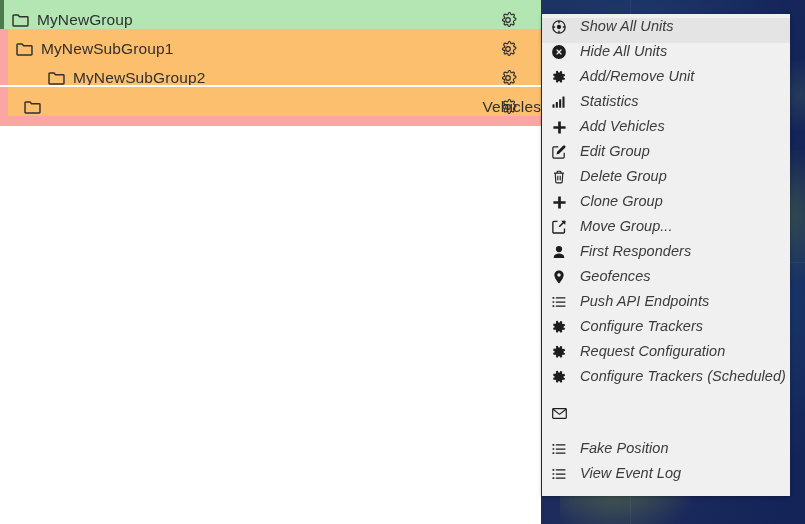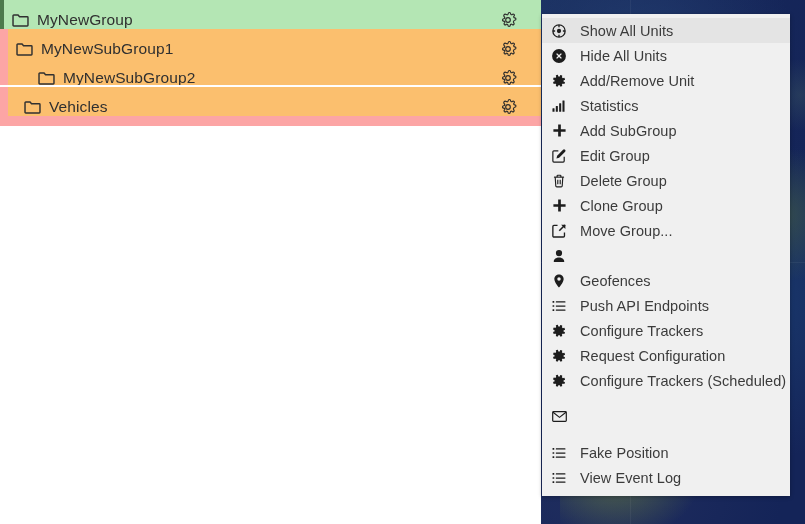--- a/index.html
+++ b/index.html
@@ -142,26 +142,27 @@
     left: 542px;
     top: 14px;
     width: 248px;
     background: #f0f0f0;
     box-shadow: 0 1px 4px rgba(0,0,0,0.30);
     padding: 4px 0 6px 0;
     box-sizing: border-box;
   }
   .menu-item {
     display: flex;
-    align-items: center;
+    align-items: flex-start;
     height: 25px;
     padding: 0 8px 0 6px;
     box-sizing: border-box;
     cursor: pointer;
     white-space: nowrap;
+    font-style: italic;
   }
   .menu-item.is-hover {
     background: #e4e4e4;
   }
   .menu-icon {
     flex: 0 0 auto;
     width: 22px;
     height: 18px;
     display: flex;
     align-items: center;
@@ -221,38 +222,38 @@
           <span class="row-gear">
             <svg class="row-gear" viewBox="0 0 24 24" fill="none" stroke="#2b2b2b" stroke-width="1.5">
               <circle cx="12" cy="12" r="3.1"></circle>
               <path d="M19.3 14.2a1.3 1.3 0 0 0 .26 1.43l.05.05a1.6 1.6 0 1 1-2.26 2.26l-.05-.05a1.3 1.3 0 0 0-1.43-.26 1.3 1.3 0 0 0-.79 1.19v.13a1.6 1.6 0 1 1-3.2 0v-.07a1.3 1.3 0 0 0-.85-1.19 1.3 1.3 0 0 0-1.43.26l-.05.05a1.6 1.6 0 1 1-2.26-2.26l.05-.05a1.3 1.3 0 0 0 .26-1.43 1.3 1.3 0 0 0-1.19-.79h-.13a1.6 1.6 0 1 1 0-3.2h.07a1.3 1.3 0 0 0 1.19-.85 1.3 1.3 0 0 0-.26-1.43l-.05-.05A1.6 1.6 0 1 1 9.5 4.67l.5.05a1.3 1.3 0 0 0 1.43.26h.06a1.3 1.3 0 0 0 .79-1.19v-.13a1.6 1.6 0 1 1 3.2 0v.07a1.3 1.3 0 0 0 .79 1.19 1.3 1.3 0 0 0 1.43-.26l.05-.05a1.6 1.6 0 1 1 2.26 2.26l-.05.05a1.3 1.3 0 0 0-.26 1.43v.06a1.3 1.3 0 0 0 1.19.79h.13a1.6 1.6 0 1 1 0 3.2h-.07a1.3 1.3 0 0 0-1.19.79z"></path>
             </svg>
           </span>
         </div>
       </div>
       <div class="tree-row level-2" style="top: 58px;">
         <div class="row-fill" style="left: 8px; width: 533px;"></div>
-        <div class="row-content" style="padding-left: 38px;">
+        <div class="row-content" style="padding-left: 48px;">
           <span style="display: flex;">
             <svg class="folder-icon" viewBox="0 0 20 16" fill="none" stroke="#303030" stroke-width="1.7">
               <path d="M1.2 14.2V3.0c0-0.5 0.4-0.9 0.9-0.9h5.0l1.8 2.1h9.0c0.5 0 0.9 0.4 0.9 0.9v9.1c0 0.5-0.4 0.9-0.9 0.9H2.1c-0.5 0-0.9-0.4-0.9-0.9z"></path>
             </svg>
           </span>
           <span class="row-label">MyNewSubGroup2</span>
           <span class="row-gear">
             <svg class="row-gear" viewBox="0 0 24 24" fill="none" stroke="#2b2b2b" stroke-width="1.5">
               <circle cx="12" cy="12" r="3.1"></circle>
               <path d="M19.3 14.2a1.3 1.3 0 0 0 .26 1.43l.05.05a1.6 1.6 0 1 1-2.26 2.26l-.05-.05a1.3 1.3 0 0 0-1.43-.26 1.3 1.3 0 0 0-.79 1.19v.13a1.6 1.6 0 1 1-3.2 0v-.07a1.3 1.3 0 0 0-.85-1.19 1.3 1.3 0 0 0-1.43.26l-.05.05a1.6 1.6 0 1 1-2.26-2.26l.05-.05a1.3 1.3 0 0 0 .26-1.43 1.3 1.3 0 0 0-1.19-.79h-.13a1.6 1.6 0 1 1 0-3.2h.07a1.3 1.3 0 0 0 1.19-.85 1.3 1.3 0 0 0-.26-1.43l-.05-.05A1.6 1.6 0 1 1 9.5 4.67l.5.05a1.3 1.3 0 0 0 1.43.26h.06a1.3 1.3 0 0 0 .79-1.19v-.13a1.6 1.6 0 1 1 3.2 0v.07a1.3 1.3 0 0 0 .79 1.19 1.3 1.3 0 0 0 1.43-.26l.05-.05a1.6 1.6 0 1 1 2.26 2.26l-.05.05a1.3 1.3 0 0 0-.26 1.43v.06a1.3 1.3 0 0 0 1.19.79h.13a1.6 1.6 0 1 1 0 3.2h-.07a1.3 1.3 0 0 0-1.19.79z"></path>
             </svg>
           </span>
         </div>
       </div>
       <div class="tree-row level-1" style="top: 87px;">
         <div class="row-fill" style="left: 8px; width: 533px;"></div>
-        <div class="row-content" style="padding-left: 24px;">
+        <div class="row-content" style="padding-left: 24px; justify-content: space-between;">
           <span style="display: flex;">
             <svg class="folder-icon" viewBox="0 0 20 16" fill="none" stroke="#303030" stroke-width="1.7">
               <path d="M1.2 14.2V3.0c0-0.5 0.4-0.9 0.9-0.9h5.0l1.8 2.1h9.0c0.5 0 0.9 0.4 0.9 0.9v9.1c0 0.5-0.4 0.9-0.9 0.9H2.1c-0.5 0-0.9-0.4-0.9-0.9z"></path>
             </svg>
           </span>
           <span class="row-label">Vehicles</span>
           <span class="row-gear">
             <svg class="row-gear" viewBox="0 0 24 24" fill="none" stroke="#2b2b2b" stroke-width="1.5">
               <circle cx="12" cy="12" r="3.1"></circle>
               <path d="M19.3 14.2a1.3 1.3 0 0 0 .26 1.43l.05.05a1.6 1.6 0 1 1-2.26 2.26l-.05-.05a1.3 1.3 0 0 0-1.43-.26 1.3 1.3 0 0 0-.79 1.19v.13a1.6 1.6 0 1 1-3.2 0v-.07a1.3 1.3 0 0 0-.85-1.19 1.3 1.3 0 0 0-1.43.26l-.05.05a1.6 1.6 0 1 1-2.26-2.26l.05-.05a1.3 1.3 0 0 0 .26-1.43 1.3 1.3 0 0 0-1.19-.79h-.13a1.6 1.6 0 1 1 0-3.2h.07a1.3 1.3 0 0 0 1.19-.85 1.3 1.3 0 0 0-.26-1.43l-.05-.05A1.6 1.6 0 1 1 9.5 4.67l.5.05a1.3 1.3 0 0 0 1.43.26h.06a1.3 1.3 0 0 0 .79-1.19v-.13a1.6 1.6 0 1 1 3.2 0v.07a1.3 1.3 0 0 0 .79 1.19 1.3 1.3 0 0 0 1.43-.26l.05-.05a1.6 1.6 0 1 1 2.26 2.26l-.05.05a1.3 1.3 0 0 0-.26 1.43v.06a1.3 1.3 0 0 0 1.19.79h.13a1.6 1.6 0 1 1 0 3.2h-.07a1.3 1.3 0 0 0-1.19.79z"></path>
@@ -300,21 +301,21 @@
           </svg>
         </span>
         <span class="menu-label">Statistics</span>
       </div>
       <div class="menu-item">
         <span class="menu-icon">
           <svg viewBox="0 0 24 24" width="17" height="17" fill="currentColor">
             <path d="M10.1 3.4h3.8v6.7h6.7v3.8h-6.7v6.7h-3.8v-6.7H3.4v-3.8h6.7z"></path>
           </svg>
         </span>
-        <span class="menu-label">Add SubGroup</span>
+        <span class="menu-label">Add Vehicles</span>
       </div>
       <div class="menu-item">
         <span class="menu-icon">
           <svg viewBox="0 0 24 24" width="16" height="16" fill="none" stroke="currentColor" stroke-width="1.8">
             <path d="M11 4.2H4.4A1.6 1.6 0 0 0 2.8 5.8v13.8a1.6 1.6 0 0 0 1.6 1.6h13.8a1.6 1.6 0 0 0 1.6-1.6V13"></path>
             <path d="M18.1 2.6a2.2 2.2 0 0 1 3.1 3.1l-9 9-4 1 1-4z" fill="currentColor" stroke="none"></path>
           </svg>
         </span>
         <span class="menu-label">Edit Group</span>
       </div>
@@ -347,20 +348,21 @@
         </span>
         <span class="menu-label">Move Group...</span>
       </div>
       <div class="menu-item">
         <span class="menu-icon">
           <svg viewBox="0 0 24 24" width="16" height="16" fill="currentColor">
             <path d="M12 12.3a4.7 4.7 0 1 0 0-9.4 4.7 4.7 0 0 0 0 9.4z"></path>
             <path d="M12 14.1c-4.3 0-7.8 2.5-7.8 5.6v1.4h15.6v-1.4c0-3.1-3.5-5.6-7.8-5.6z"></path>
           </svg>
         </span>
+        <span class="menu-label">First Responders</span>
       </div>
       <div class="menu-item">
         <span class="menu-icon">
           <svg viewBox="0 0 24 24" width="16" height="16" fill="currentColor">
             <path d="M12 2.1c-3.9 0-7 3.1-7 7 0 5.2 7 12.8 7 12.8s7-7.6 7-12.8c0-3.9-3.1-7-7-7zm0 9.6a2.6 2.6 0 1 1 0-5.2 2.6 2.6 0 0 1 0 5.2z"></path>
           </svg>
         </span>
         <span class="menu-label">Geofences</span>
       </div>
       <div class="menu-item">

